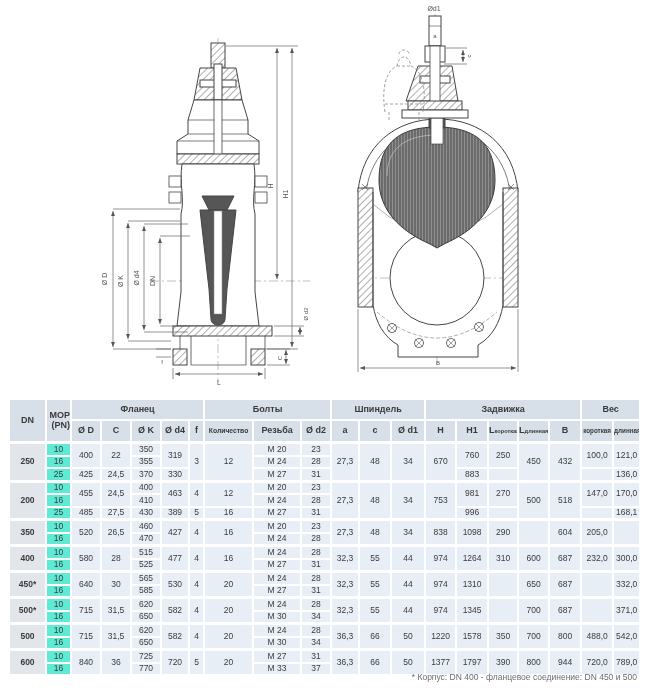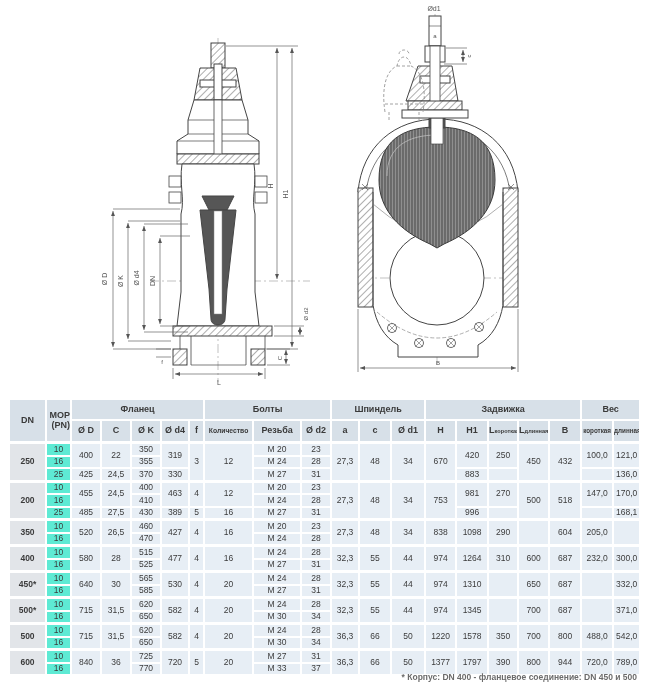--- a/index.html
+++ b/index.html
@@ -29,21 +29,21 @@
   table.spec thead tr.h2row th{height:20px;border-bottom:3px solid #fff;}
   table.spec thead th.sm{font-size:6.8px;}
   table.spec thead th.xs{font-size:6.3px;}
   table.spec thead th .sub{font-size:5.6px;}
   table.spec tbody td{background:#e7eef5;height:10.5px;font-size:8.5px;}
   table.spec tbody td.dn{background:#e2e5e9;font-weight:bold;}
   table.spec tbody td.pn{background:#5eead4;}
   table.spec tbody tr.group-first td{border-top:3px solid #fff;}
   .pn-head div{line-height:1.05;text-align:right;}
   .footnote{
-    position:absolute;right:10px;top:672px;font-size:8.5px;color:#6b6b6b;font-weight:bold;
+    position:absolute;right:10px;top:672px;font-size:8.5px;color:#6b6b6b;
   }
 </style>
 </head>
 <body>
 
 <div class="drawing" id="section-view">
 <svg width="266" height="360" viewBox="0 0 266 360">
   <defs>
     <pattern id="hL" width="5" height="5" patternUnits="userSpaceOnUse" patternTransform="rotate(45)">
       <rect width="5" height="5" fill="#ffffff"></rect>
@@ -288,21 +288,21 @@
         <td>350</td>
         <td rowspan="2">319</td>
         <td rowspan="3">3</td>
         <td rowspan="3">12</td>
         <td>M 20</td>
         <td>23</td>
         <td rowspan="3">27,3</td>
         <td rowspan="3">48</td>
         <td rowspan="3">34</td>
         <td rowspan="3">670</td>
-        <td rowspan="2">420</td>
+        <td rowspan="2">760</td>
         <td rowspan="2">250</td>
         <td rowspan="3">450</td>
         <td rowspan="3">432</td>
         <td rowspan="2">100,0</td>
         <td rowspan="2">121,0</td>
       </tr>
       <tr>
         <td class="pn">16</td>
         <td>355</td>
         <td>M 24</td>

